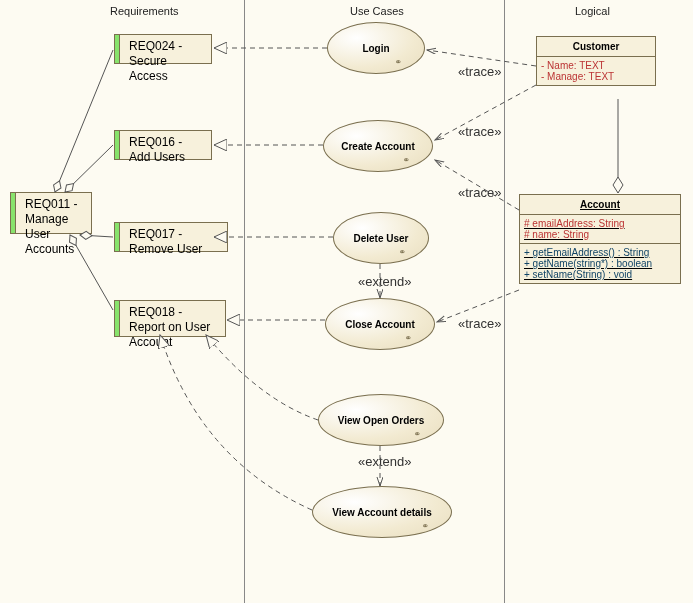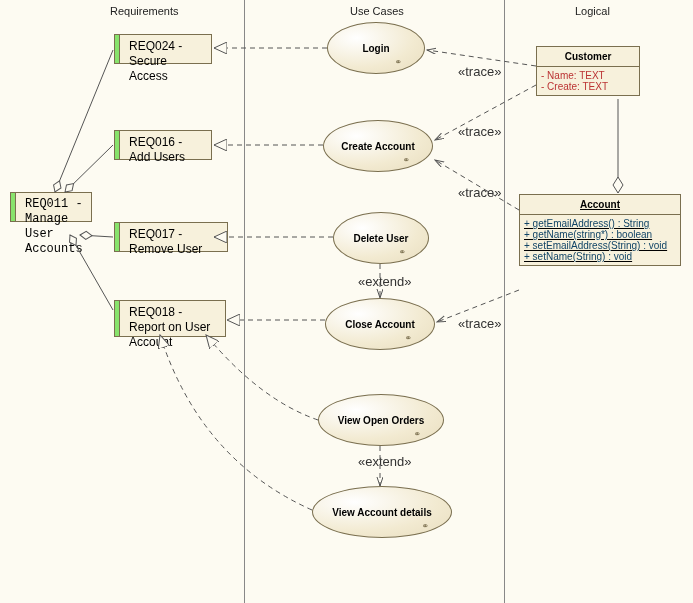--- a/index.html
+++ b/index.html
@@ -108,21 +108,21 @@
 
 <div class="lane-divider" style="left:244px"></div>
 <div class="lane-divider" style="left:504px"></div>
 
 <div class="req" style="left:114px; top:34px; width:98px; height:30px;">
   <span>REQ024 - Secure Access</span>
 </div>
 <div class="req" style="left:114px; top:130px; width:98px; height:30px;">
   <span>REQ016 - Add Users</span>
 </div>
-<div class="req" style="left:10px; top:192px; width:82px; height:30px;font-family:Liberation Mono, monospace;">
+<div class="req" style="left:10px; top:192px; width:82px; height:42px;">
   <span>REQ011 - Manage User Accounts</span>
 </div>
 <div class="req" style="left:114px; top:222px; width:114px; height:30px;">
   <span>REQ017 - Remove User</span>
 </div>
 <div class="req" style="left:114px; top:300px; width:112px; height:37px;">
   <span>REQ018 - Report on User Account</span>
 </div>
 
 <div class="usecase" style="left:327px; top:22px; width:98px; height:52px;">
@@ -143,34 +143,37 @@
 </div>
 <div class="usecase" style="left:318px; top:394px; width:126px; height:52px;">
   <span>View Open Orders</span>
   <span class="link-icon">⚭</span>
 </div>
 <div class="usecase" style="left:312px; top:486px; width:140px; height:52px;">
   <span>View Account details</span>
   <span class="link-icon">⚭</span>
 </div>
 
-<div class="classbox" style="left:536px; top:46px; width:104px;">
+<div class="classbox" style="left:536px; top:36px; width:120px;">
   <div class="title">Customer</div>
   <div class="section">
     <div class="attr-line">-   Name:  TEXT</div>
-    <div class="attr-line">-   Create:  TEXT</div>
+    <div class="attr-line">-   Manage:  TEXT</div>
   </div>
 </div>
 
 <div class="classbox" style="left:519px; top:194px; width:162px;text-decoration:underline;">
   <div class="title">Account</div>
   <div class="section">
+    <div class="attr-line">#   emailAddress:  String</div>
+    <div class="attr-line">#   name:  String</div>
+  </div>
+  <div class="section">
     <div class="op-line">+   getEmailAddress() : String</div>
     <div class="op-line">+   getName(string*) : boolean</div>
-    <div class="op-line">+   setEmailAddress(String) : void</div>
     <div class="op-line">+   setName(String) : void</div>
   </div>
 </div>
 
 <div class="label" style="left:458px; top:64px;">«trace»</div>
 <div class="label" style="left:458px; top:124px;">«trace»</div>
 <div class="label" style="left:458px; top:185px;">«trace»</div>
 <div class="label" style="left:458px; top:316px;">«trace»</div>
 <div class="label" style="left:358px; top:274px;">«extend»</div>
 <div class="label" style="left:358px; top:454px;">«extend»</div>

